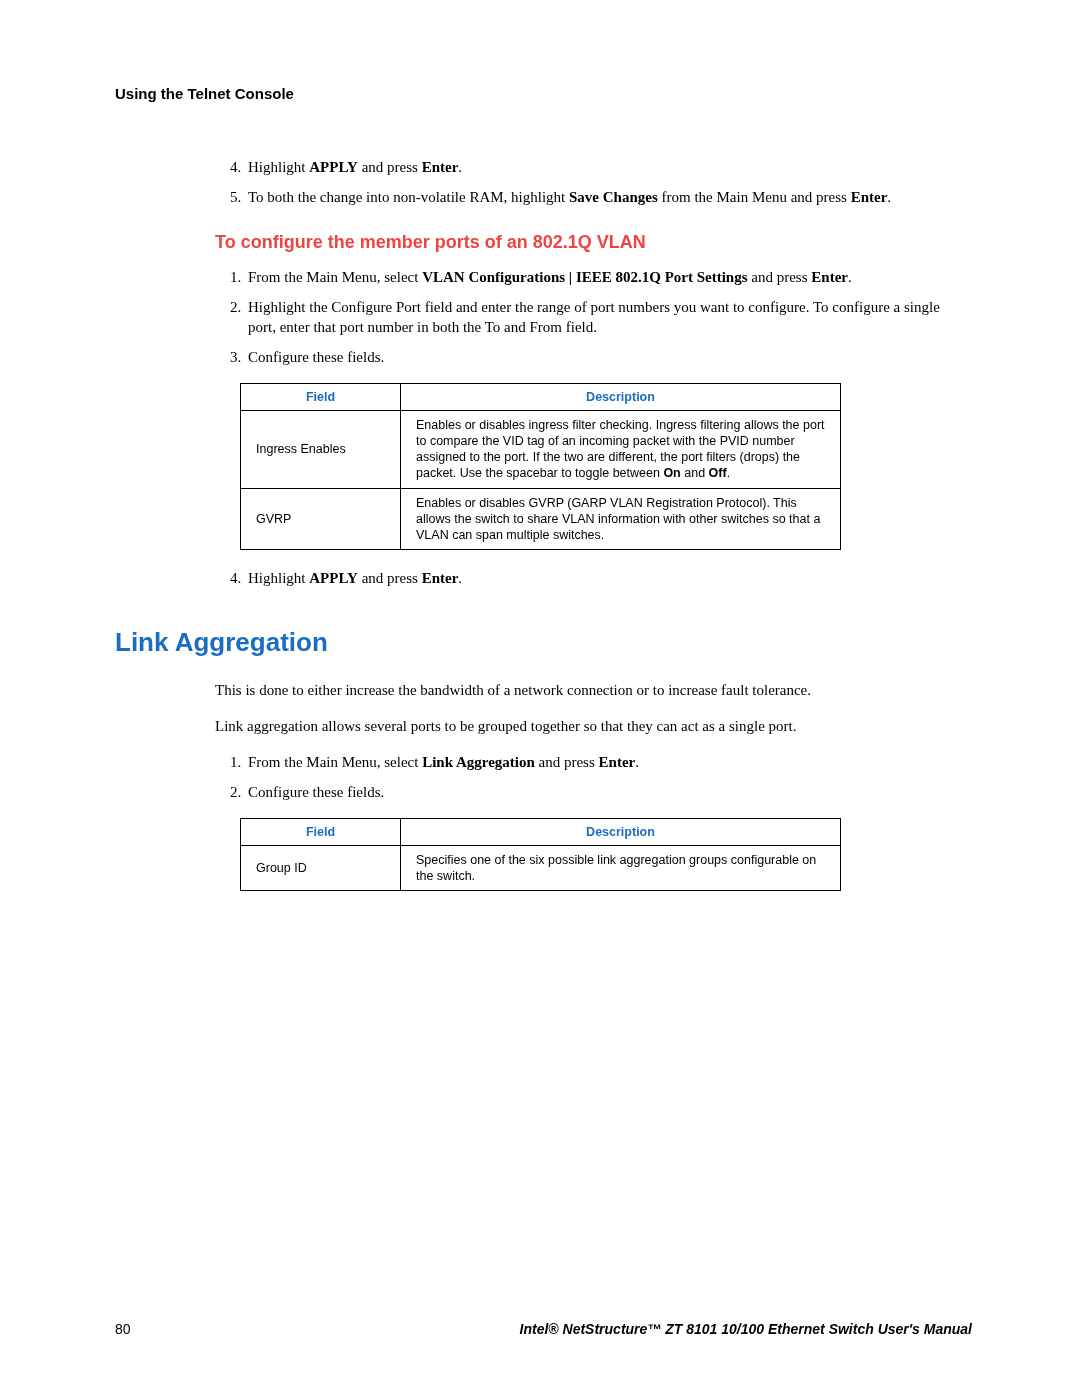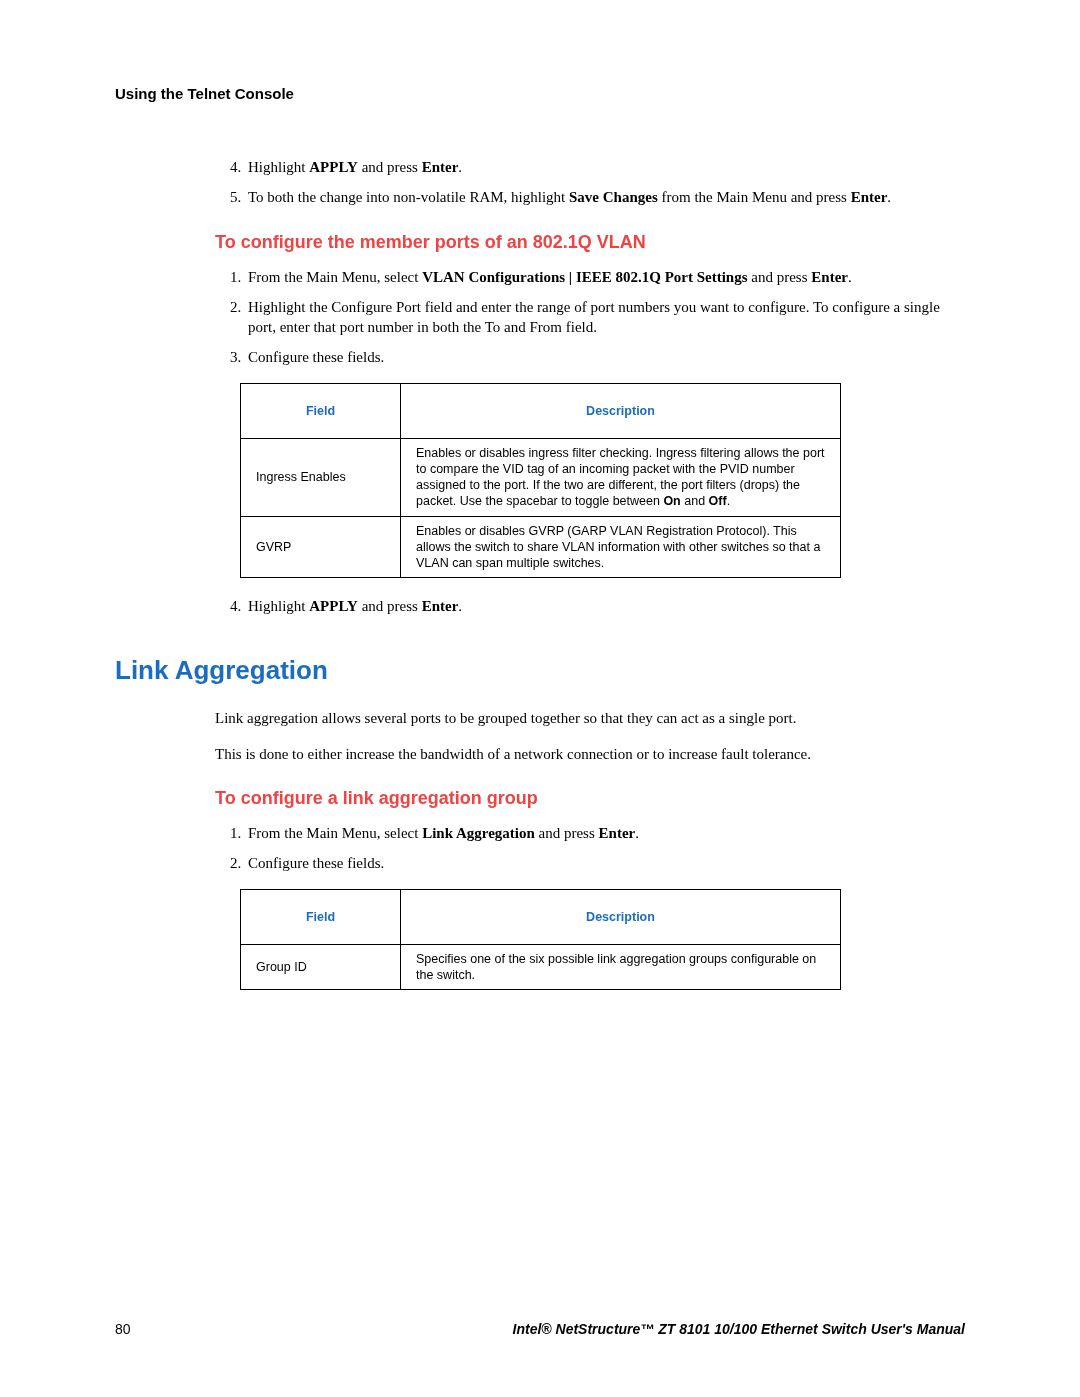--- a/index.html
+++ b/index.html
@@ -59,41 +59,41 @@
     }
     b { font-weight: bold; }
     table {
       border-collapse: collapse;
       margin: 10px 0 18px 25px;
       font-family: Arial, Helvetica, sans-serif;
       font-size: 12.5px;
     }
     th {
       border: 1px solid #000;
-      padding: 20px 10px;
+      padding: 6px 10px;
       font-weight: bold;
       color: #1b6dc1;
       text-align: center;
       vertical-align: middle;
     }
     td {
       border: 1px solid #000;
       padding: 6px 15px;
       vertical-align: middle;
       line-height: 1.3;
     }
     .table1 th.col-field, .table1 td.col-field { width: 160px; }
     .table1 th.col-desc, .table1 td.col-desc { width: 440px; }
     .table2 th.col-field, .table2 td.col-field { width: 160px; }
     .table2 th.col-desc, .table2 td.col-desc { width: 440px; }
     .footer {
       position: absolute;
       bottom: 60px;
       left: 115px;
-      right: 115px;
+      right: 108px;
       font-family: Arial, Helvetica, sans-serif;
       font-weight: bold;
       font-style: italic;
       font-size: 14px;
       display: flex;
       justify-content: space-between;
     }
     .page-num {
       font-family: Arial, Helvetica, sans-serif;
       font-weight: normal;
@@ -147,24 +147,23 @@
   <ol start="4">
     <li>
       <span>Highlight </span><b>APPLY</b><span> and press </span><b>Enter</b><span>.</span>
     </li>
   </ol>
 </div>
 
 <div class="h1">Link Aggregation</div>
 
 <div class="content">
+  <p>This is done to either increase the bandwidth of a network connection or to increase fault tolerance.</p>
   <p>Link aggregation allows several ports to be grouped together so that they can act as a single port.</p>
-  <p>This is done to either increase the bandwidth of a network connection or to increase fault tolerance.</p>
 
-  <div class="h2">To configure a link aggregation group</div>
 
   <ol>
     <li>
       <span>From the Main Menu, select </span><b>Link Aggregation</b><span> and press </span><b>Enter</b><span>.</span>
     </li>
     <li>Configure these fields.</li>
   </ol>
 
   <table class="table2">
     <tbody>

